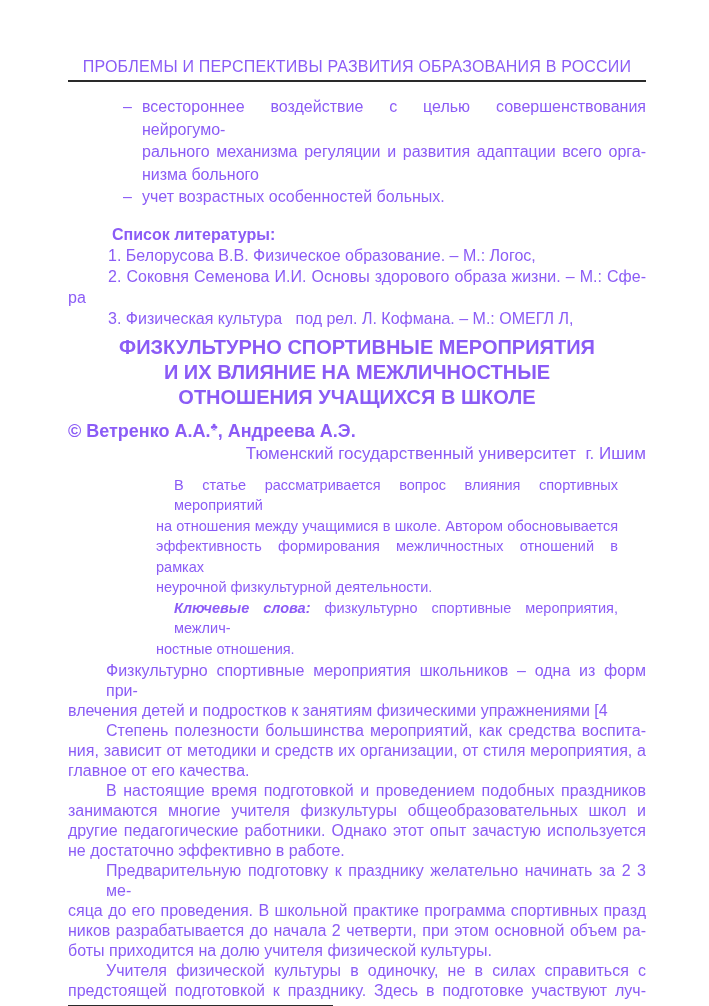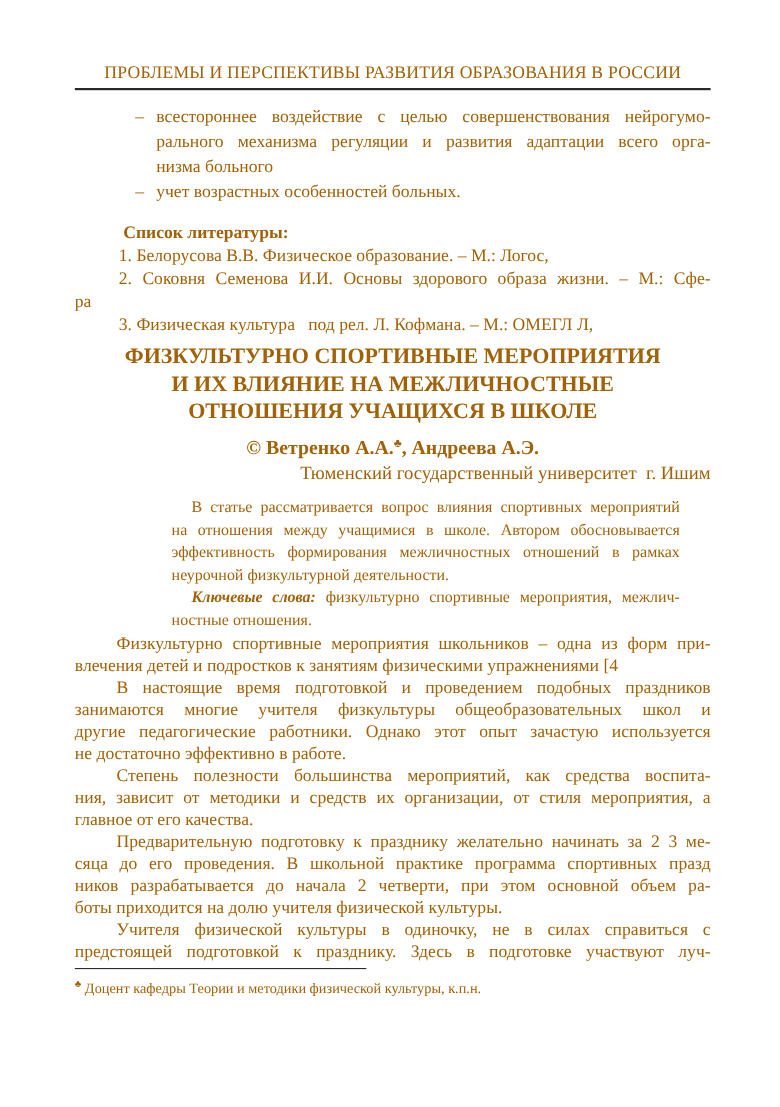--- a/index.html
+++ b/index.html
@@ -1,21 +1,21 @@
 <!DOCTYPE html>
 <html lang="ru"><head>
 <meta charset="utf-8">
 <style>
   html,body { margin:0; padding:0; background:#e8e8e8; }
   .page {
     position:relative;
     width:709px; height:1006px;
     background:#ffffff;
-    font-family:Liberation Serif, serif;
-    color:#a16207;
+    font-family:Liberation Sans, sans-serif;
+    color:#8b5cf6;
     overflow:hidden;
     margin:0 auto;
   }
   .column {
     position:absolute;
     left:68px; top:0;
     width:578px;
   }
   .running-head {
     margin-top:58px;
@@ -44,21 +44,21 @@
   .para .line:first-child { padding-left:38px; }
   
   .refs { margin-top:15px; font-size:16px; line-height:21px; }
   .refs-heading { font-weight:bold; padding-left:44px; }
   .refs .para .line:first-child { padding-left:40px; }
   
   .title { margin-top:6px; font-size:20px; font-weight:bold; line-height:25px; }
   .title .line { text-align:center; }
   .byline {
     margin-top:5px;
-    text-align:center;
+    text-align:left;
     font-size:18px; font-weight:bold;
     line-height:23px;
     white-space:pre;
   }
   .byline sup { font-size:11px; }
   .affiliation { text-align:right; font-size:17px; line-height:21px; white-space:pre; }
   
   .abstract {
     margin-top:11px;
     margin-left:88px;
@@ -137,29 +137,29 @@
       <div class="kline kjust"><span class="kw-label">Ключевые слова:</span><span> физкультурно спортивные мероприятия, межлич-</span></div>
       <div class="kline">ностные отношения.</div>
     </div>
 
     <div class="bodytext">
       <div class="para">
           <div class="line">Физкультурно спортивные мероприятия школьников – одна из форм при-</div>
           <div class="line">влечения детей и подростков к занятиям физическими упражнениями [4</div>
         </div>
       <div class="para">
+          <div class="line">Степень полезности большинства мероприятий, как средства воспита-</div>
+          <div class="line">ния, зависит от методики и средств их организации, от стиля мероприятия, а</div>
+          <div class="line">главное от его качества.</div>
+        </div>
+      <div class="para">
           <div class="line">В настоящие время подготовкой и проведением подобных праздников</div>
           <div class="line">занимаются многие учителя физкультуры общеобразовательных школ и</div>
           <div class="line">другие педагогические работники. Однако этот опыт зачастую используется</div>
           <div class="line">не достаточно эффективно в работе.</div>
-        </div>
-      <div class="para">
-          <div class="line">Степень полезности большинства мероприятий, как средства воспита-</div>
-          <div class="line">ния, зависит от методики и средств их организации, от стиля мероприятия, а</div>
-          <div class="line">главное от его качества.</div>
         </div>
       <div class="para">
           <div class="line">Предварительную подготовку к празднику желательно начинать за 2 3 ме-</div>
           <div class="line">сяца до его проведения. В школьной практике программа спортивных празд</div>
           <div class="line">ников разрабатывается до начала 2 четверти, при этом основной объем ра-</div>
           <div class="line">боты приходится на долю учителя физической культуры.</div>
         </div>
       <div class="para justify-all">
           <div class="line">Учителя физической культуры в одиночку, не в силах справиться с</div>
           <div class="line">предстоящей подготовкой к празднику. Здесь в подготовке участвуют луч-</div>

